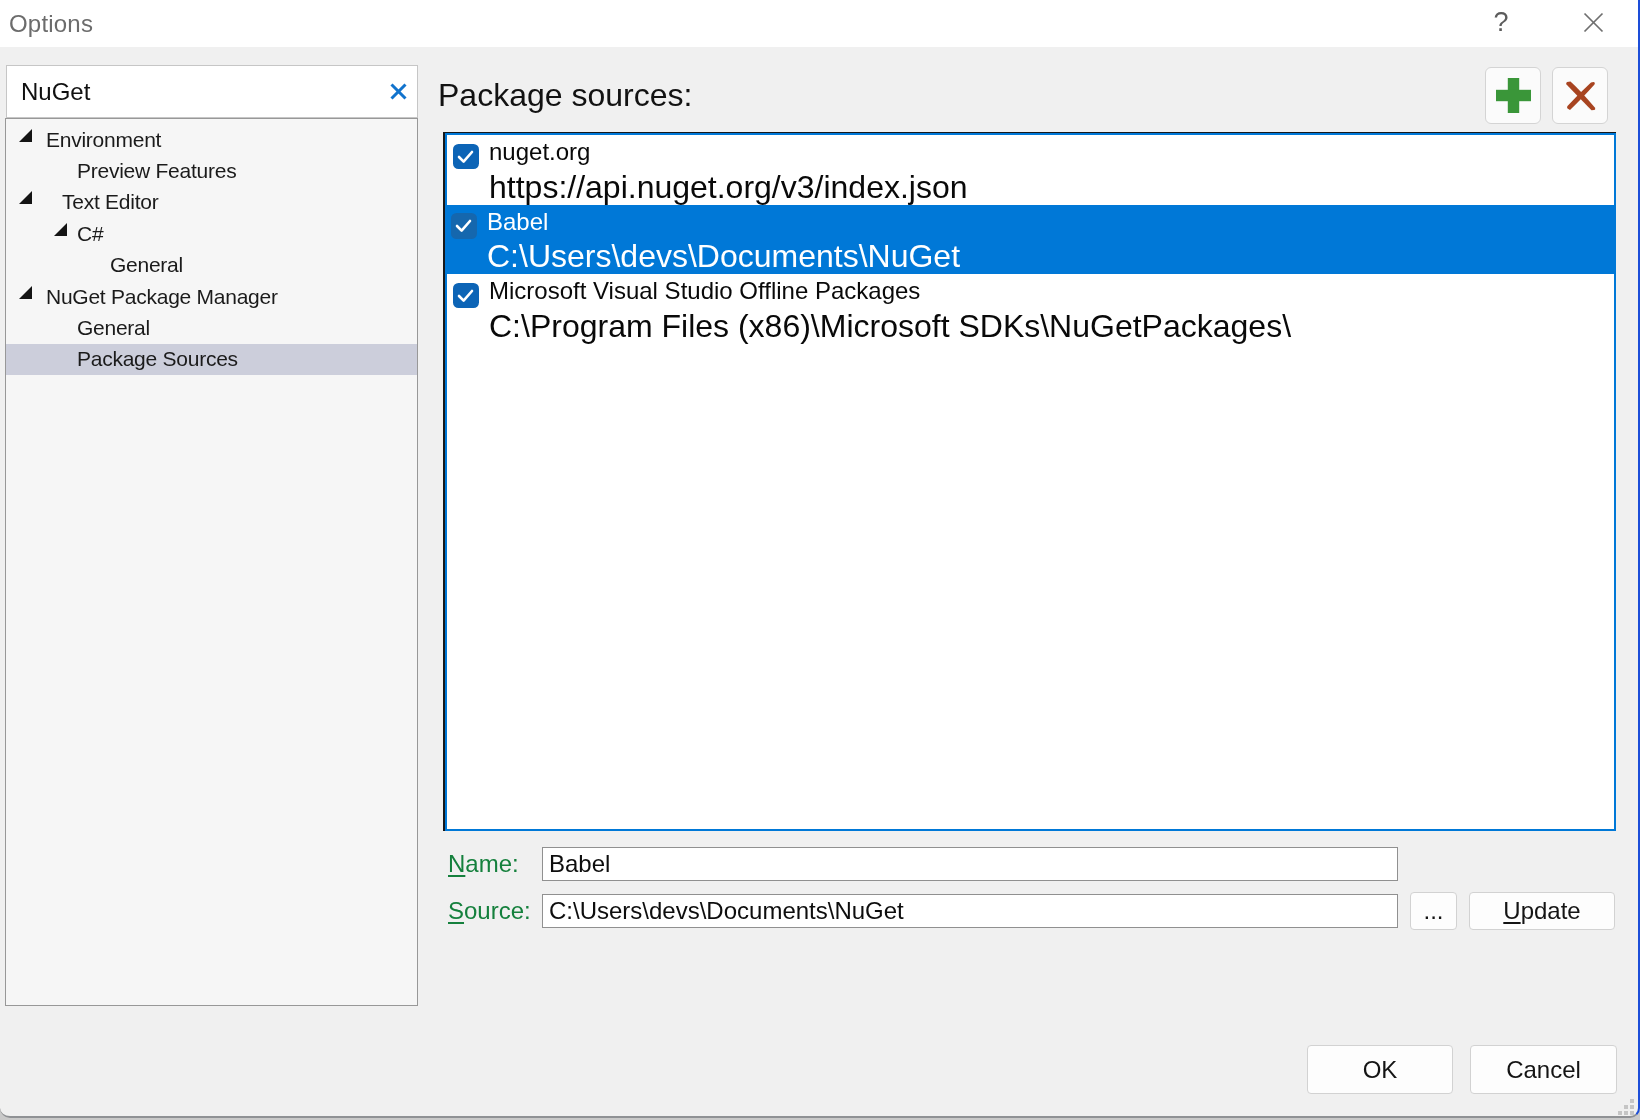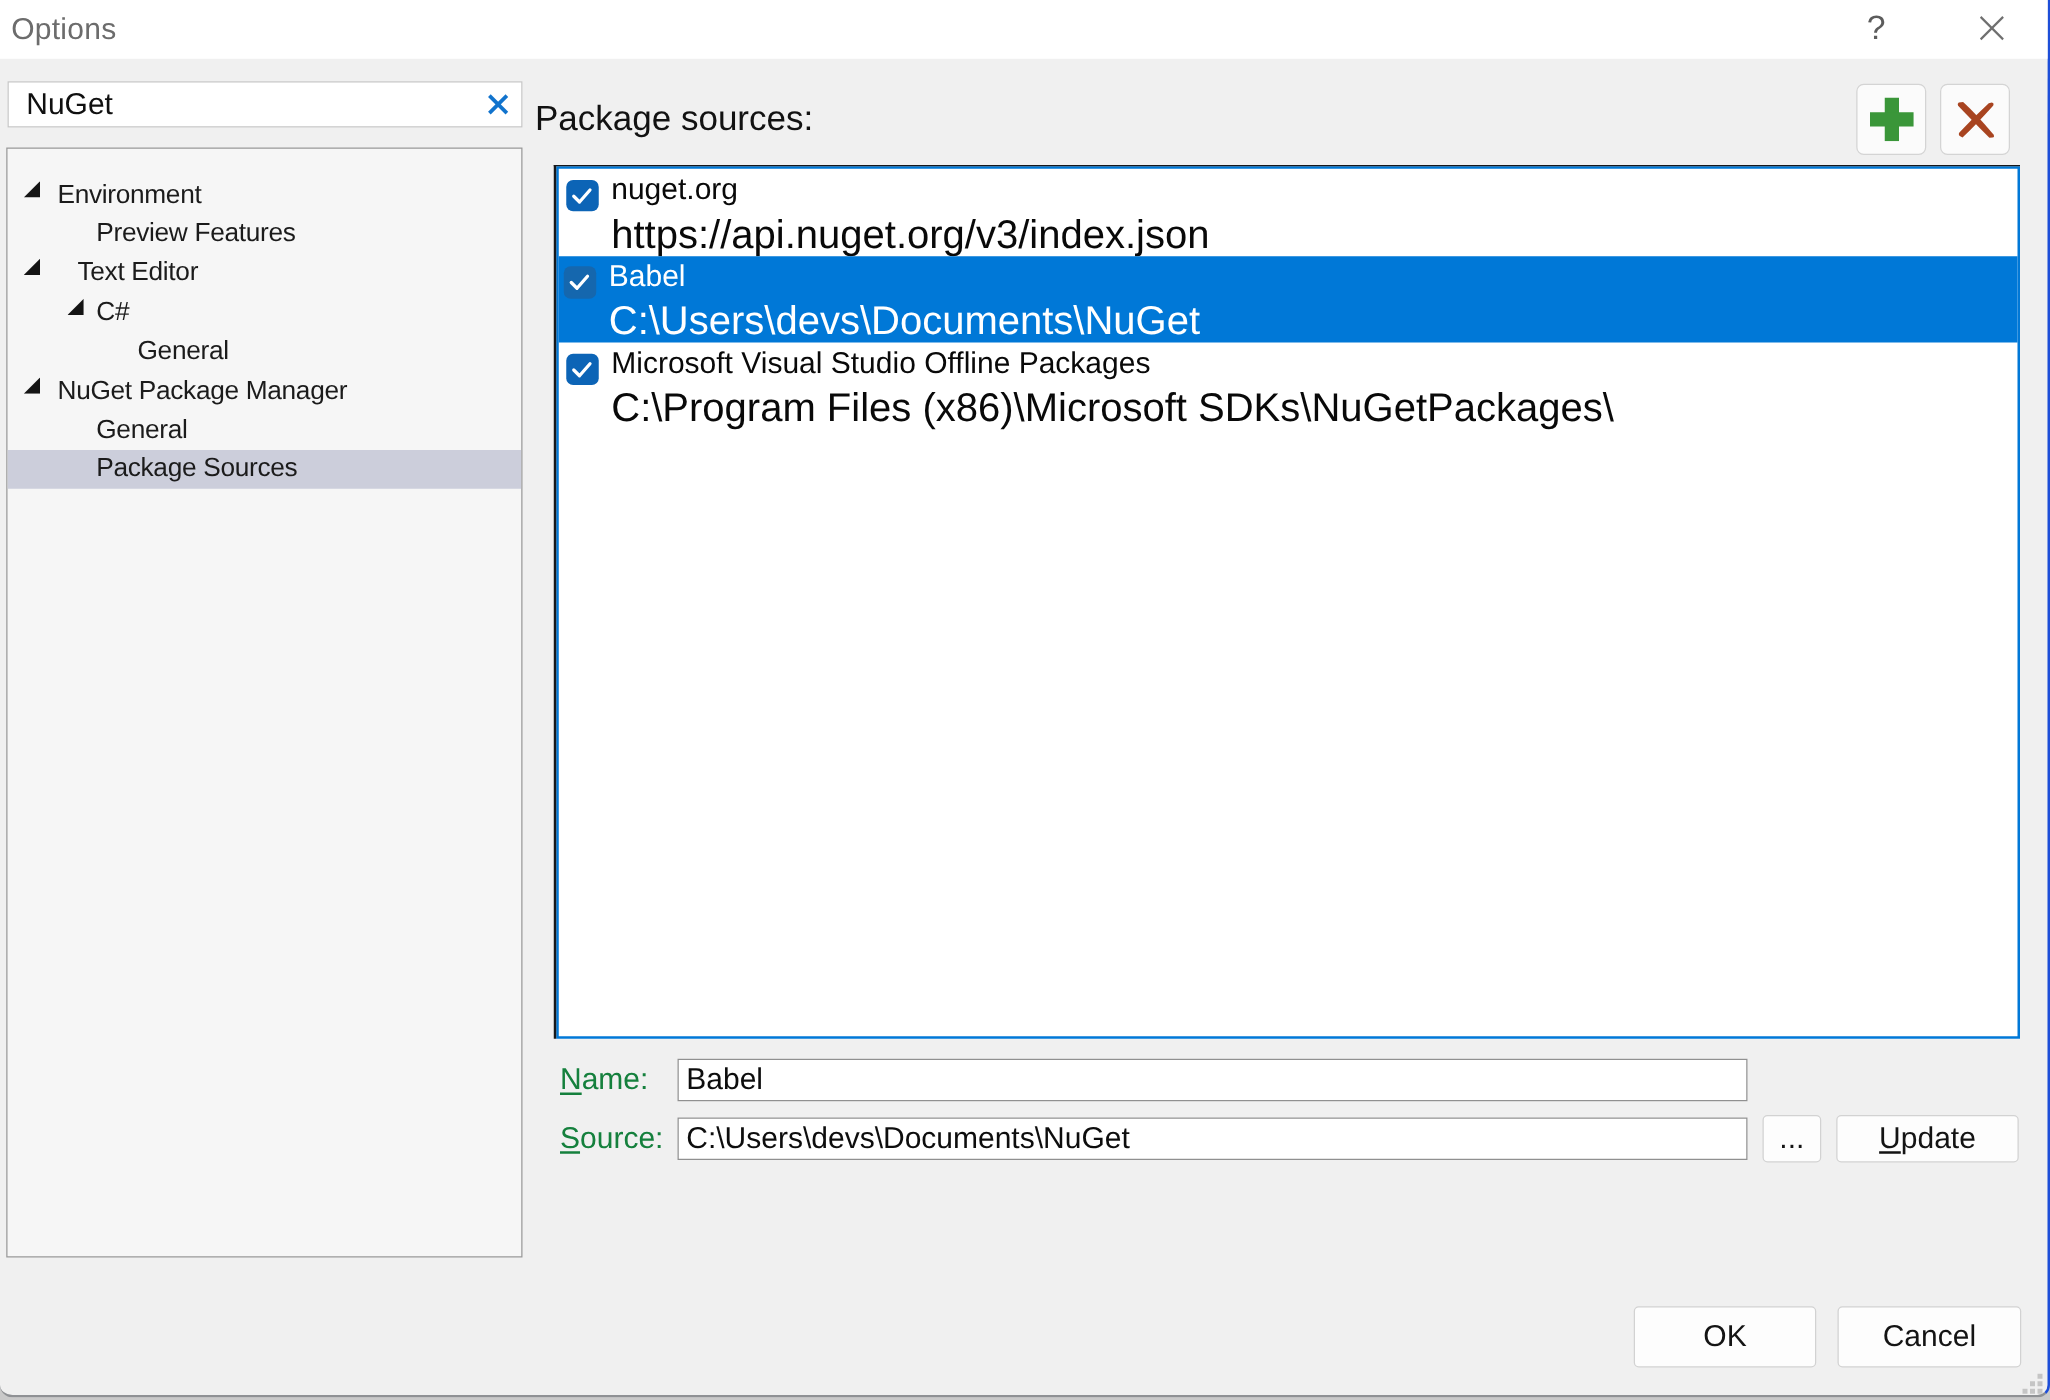--- a/index.html
+++ b/index.html
@@ -32,54 +32,54 @@
     display:flex; align-items:center; justify-content:center;
     font-size:27px; color:#5c5c5c; cursor:default;
   }
   .close-icon {
     position:absolute; left:1575px; top:3px; width:36px; height:38px;
     display:flex; align-items:center; justify-content:center;
   }
 
   
   .search-box {
-    position:absolute; left:6px; top:65px; width:412px; height:37px;
+    position:absolute; left:6px; top:65px; width:412px; height:53px;
     background:#fff; border:1px solid #c6c6c6;
     display:flex; align-items:center;
   }
   .search-input {
     flex:1; border:none; outline:none; background:transparent;
     font-family:"Liberation Sans", sans-serif;
     font-size:24px; color:#101010; padding-left:14px;
   }
   .search-clear {
     width:38px; height:100%; display:flex; align-items:center; justify-content:center;
   }
   .tree {
     position:absolute; left:5px; top:118px; width:413px; height:888px;
     background:#f6f6f6; border:1px solid #989898;
-    padding-top:21px;
+    padding-top:5px;
     overflow:hidden;
   }
   .tree-row {
     position:relative; height:31.4px;
     display:flex; align-items:center;
     font-size:21px; color:#1b1b1b;
     letter-spacing:-0.25px;
     white-space:nowrap;
   }
   .tree-row.selected { background:#cccedb; }
   .tree-arrow { position:absolute; top:50%; margin-top:-11px; width:13px; height:13px; }
   .tree-label { position:absolute; }
 
   
   .ps-label {
-    position:absolute; left:428px; top:80px; height:30px;
-    display:flex; align-items:center;
-    font-size:28px; color:#121212;
+    position:absolute; left:438px; top:80px; height:30px;
+    display:flex; align-items:center;
+    font-size:32px; color:#121212;
   }
   .tool-btn {
     position:absolute; top:67px; width:56px; height:57px;
     background:#fbfbfb; border:1px solid #d4d4d4; border-radius:6px;
     display:flex; align-items:center; justify-content:center;
   }
   .add-btn { left:1485px; }
   .del-btn { left:1552px; }
 
   .listbox {

